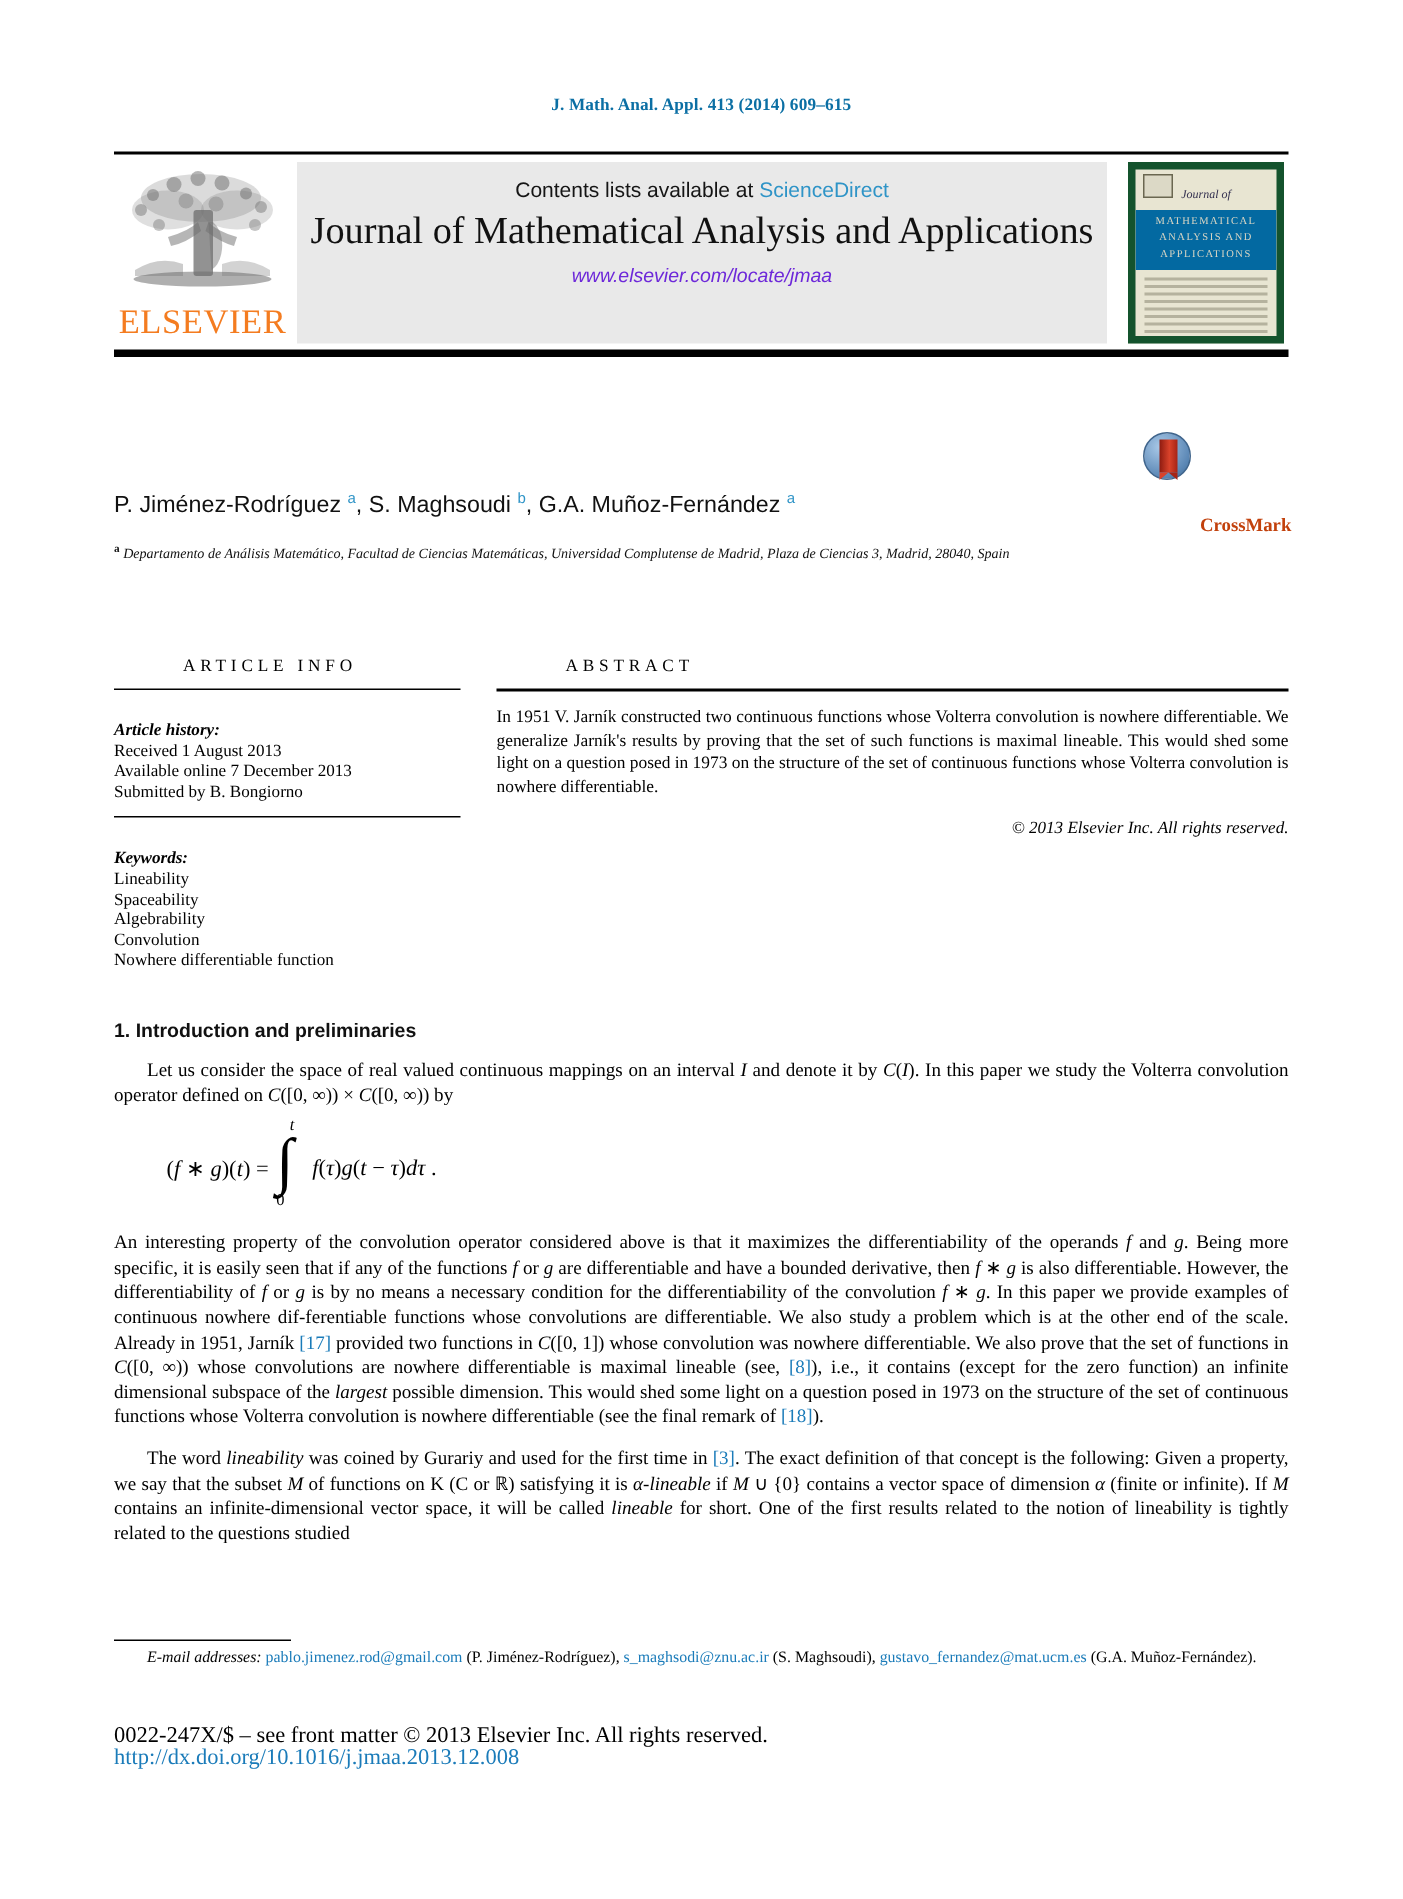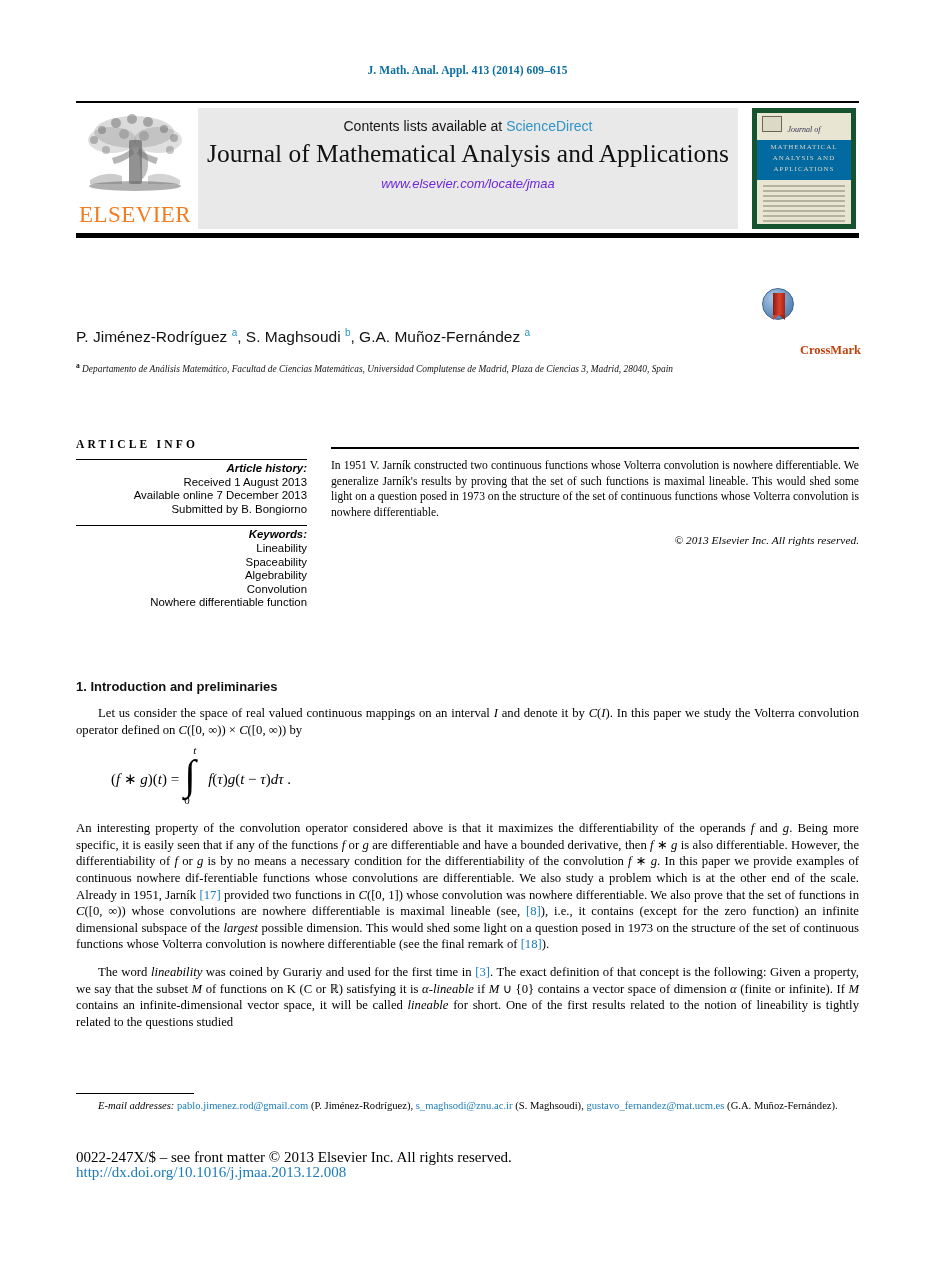--- a/index.html
+++ b/index.html
@@ -264,41 +264,41 @@
     width: 231px;
   }
   .abs-col {
     position: absolute;
     left: 331px;
     top: 438px;
     width: 528px;
   }
   .sec-head {
     font-size: 11.5px;
-    font-weight: bold;
+    font-weight: normal;
     font-family: "Liberation Serif", serif;
     letter-spacing: 3.2px;
     color: #000;
+    margin-left: 46px;
   }
   .hr-thin {
     height: 1px;
     background: #000;
     margin-top: 9px;
   }
   .hr-thick {
     height: 2px;
     background: #000;
     margin-top: 9px;
   }
   .info-block {
     font-size: 11.4px;
     line-height: 13.6px;
-    font-family: Liberation Sans, sans-serif;
-    margin-top: 2px;
-    text-align: right;
+    font-family: Liberation Serif, serif;
+    margin-top: 21px;
   }
   .info-block .lbl {
     font-style: italic;
     font-weight: bold;
   }
   .abstract-text {
     margin-top: 9px;
     font-size: 11.6px;
     line-height: 15.6px;
     text-align: justify;
@@ -516,20 +516,21 @@
       <div class="lbl">Keywords:</div>
       <div>Lineability</div>
       <div>Spaceability</div>
       <div>Algebrability</div>
       <div>Convolution</div>
       <div>Nowhere differentiable function</div>
     </div>
   </div>
 
   <div class="abs-col">
+    <div class="sec-head">ABSTRACT</div>
     <div class="hr-thick"></div>
     <div class="abstract-text">In 1951 V. Jarník constructed two continuous functions whose Volterra convolution is nowhere differentiable. We generalize Jarník's results by proving that the set of such functions is maximal lineable. This would shed some light on a question posed in 1973 on the structure of the set of continuous functions whose Volterra convolution is nowhere differentiable.</div>
     <div class="copyline">© 2013 Elsevier Inc. All rights reserved.</div>
   </div>
 
   <div class="body-col">
     <div class="h2">1. Introduction and preliminaries</div>
 
     <div class="para">Let us consider the space of real valued continuous mappings on an interval <span class="mathi">I</span> and denote it by <span class="cal">C</span>(<span class="mathi">I</span>). In this paper we study the Volterra convolution operator defined on <span class="cal">C</span>([0,&nbsp;∞)) × <span class="cal">C</span>([0,&nbsp;∞)) by</div>
 

